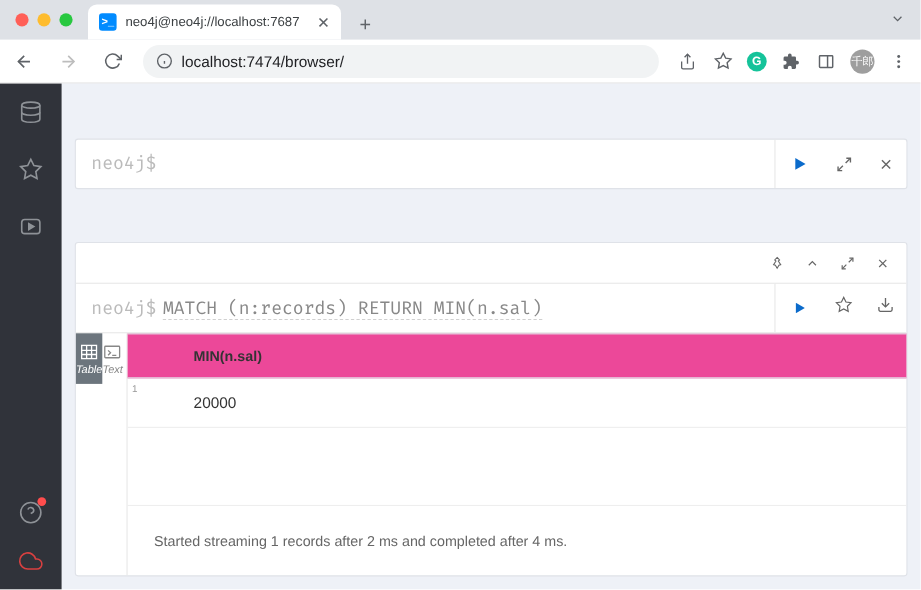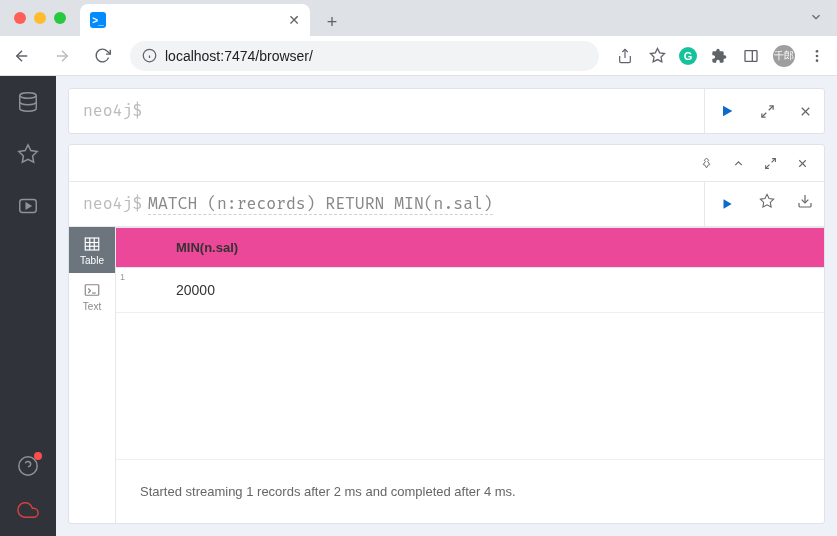--- a/index.html
+++ b/index.html
@@ -30,36 +30,36 @@
 
 
 .app { display: flex; height: calc(536px - 76px); }
 .sidebar { width: 56px; background: #30333a; display: flex; flex-direction: column; align-items: center; padding-top: 14px; gap: 28px; position: relative; }
 .sidebar-icon { width: 24px; height: 24px; display: flex; align-items: center; justify-content: center; color: #8e9297; position: relative; }
 .sidebar .bottom { margin-top: auto; margin-bottom: 14px; display: flex; flex-direction: column; gap: 20px; align-items: center; }
 .red-dot { position: absolute; top: -2px; right: -2px; width: 8px; height: 8px; background: #ff4d4d; border-radius: 50%; }
 
 .main { flex: 1; background: #eef1f7; padding: 12px; display: flex; flex-direction: column; gap: 10px; overflow: hidden; }
 
-.card { background: #fff; border: 1px solid #dfe2e8; border-radius: 3px; }
+.card { background: #fff; border: 1px solid #dfe2e8; border-radius: 3px; margin-top: 38px; }
 
 .editor-row { display: flex; align-items: center; }
 .editor { flex: 1; display: flex; align-items: center; height: 44px; padding: 0 14px; font-family: "Fira Code", Menlo, Consolas, monospace; font-size: 16px; color: #aaa; }
 .editor .prompt-db { color: #bbb; }
 .editor .query { color: #888; margin-left: 6px; border-bottom: 1px dashed #d0d0d0; }
 .play { width: 44px; height: 44px; display: flex; align-items: center; justify-content: center; color: #0b6bcb; border-left: 1px solid #e8e8e8; }
 .toolbtn { width: 38px; height: 38px; display: flex; align-items: center; justify-content: center; color: #666; }
 
 .result-card { flex: 1; display: flex; flex-direction: column; min-height: 0; }
 .result-toolbar { display: flex; justify-content: flex-end; padding: 4px 8px; gap: 4px; }
 .frame-row { display: flex; }
 .frame-editor { border: 1px solid #e8e8e8; border-left: none; border-right: none; }
 
 .result-body { flex: 1; display: flex; min-height: 0; }
-.view-tabs { width: 46px; display: flex; flex-direction: column; }
+.view-tabs { width: 46px; display: flex; flex-direction: row; font-style: italic; }
 .view-tab { height: 46px; display: flex; flex-direction: column; align-items: center; justify-content: center; gap: 2px; color: #888; font-size: 10px; }
 .view-tab.active { background: #6c757d; color: #fff; }
 .view-tab svg { width: 18px; height: 18px; }
 
 .data-area { flex: 1; border-left: 1px solid #e8e8e8; display: flex; flex-direction: column; }
 .data-header { background: #ec4899; border: 1px solid #e3e6ec; border-left: none; border-right: none; padding: 12px 60px; font-weight: 700; color: #333; font-size: 13px; }
 .data-row { display: flex; border-bottom: 1px solid #eee; }
 .data-idx { width: 20px; font-size: 9px; color: #999; padding: 4px 0 0 4px; }
 .data-cell { padding: 14px 40px; font-size: 14px; color: #333; }
 
@@ -71,20 +71,21 @@
 <body>
 
 <div class="titlebar">
   <div class="traffic">
     <span class="tl-red"></span>
     <span class="tl-yellow"></span>
     <span class="tl-green"></span>
   </div>
   <div class="tab">
     <span class="tab-icon">&gt;_</span>
+    <span class="tab-title">neo4j@neo4j://localhost:7687</span>
     <span class="tab-close">✕</span>
   </div>
   <div class="newtab">+</div>
   <div class="tab-dropdown">
     <svg width="14" height="14" viewBox="0 0 24 24" fill="none" stroke="currentColor" stroke-width="2">
         <polyline points="6 9 12 15 18 9"></polyline>
       </svg>
   </div>
 </div>
 

